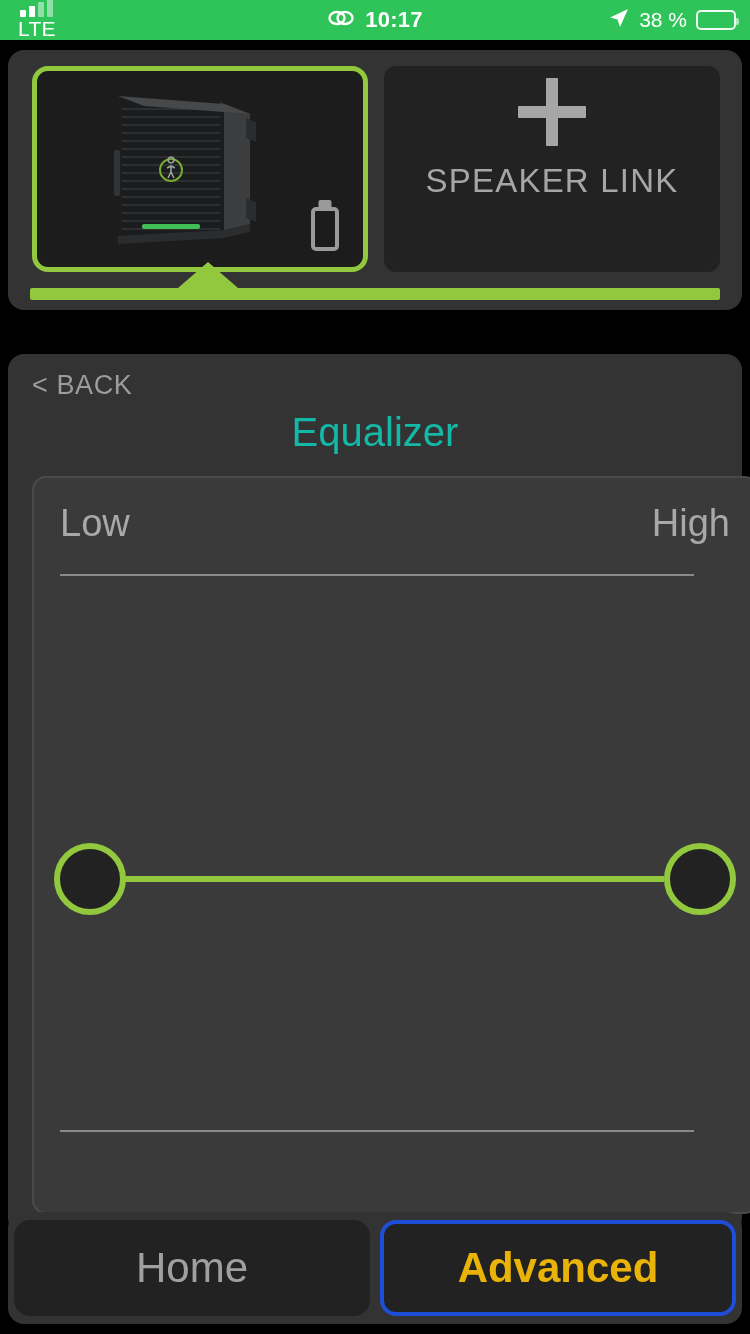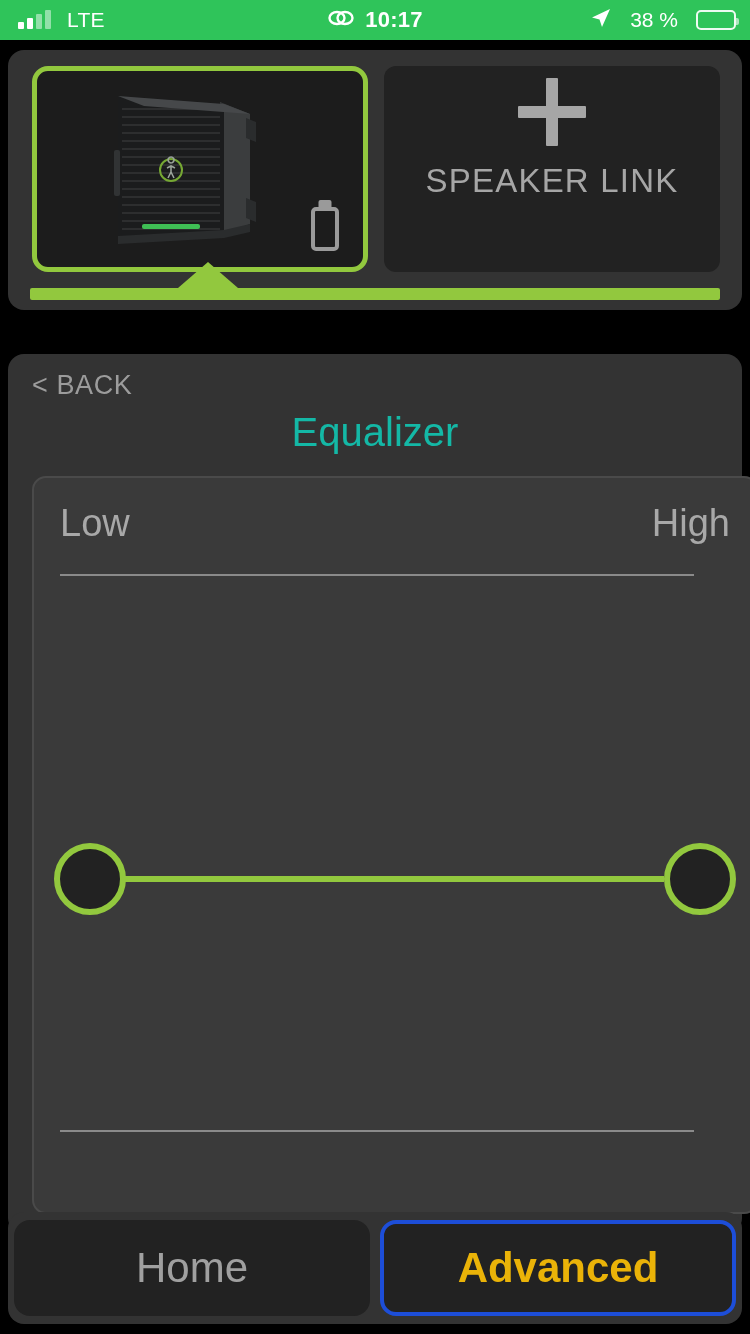--- a/index.html
+++ b/index.html
@@ -26,21 +26,21 @@
     width: 750px; height: 40px;
     background: #2fc45a;
     display: flex;
     align-items: center;
     color: #ffffff;
   }
   .sb-left {
     display: flex;
     align-items: center;
     padding-left: 18px;
-    gap: 16px;
+    flex-direction: column;
   }
   .signal-bars {
     display: flex;
     align-items: flex-end;
     gap: 3px;
     height: 18px;
   }
   .signal-bars i { display: block; width: 6px; background: #ffffff; border-radius: 1px; }
   .signal-bars i.b1 { height: 7px; }
   .signal-bars i.b2 { height: 11px; }
@@ -57,21 +57,21 @@
     gap: 10px;
   }
   .link-icon { display: block; }
   .clock { font-size: 22px; font-weight: 700; letter-spacing: 0.2px; }
 
   .sb-right {
     position: absolute;
     right: 14px;
     display: flex;
     align-items: center;
-    gap: 18px;
+    gap: 9px;
   }
   .loc-icon { display: block; }
   .batt-pct { font-size: 21px; font-weight: 500; }
   .batt-shell {
     position: relative;
     width: 40px; height: 20px;
     border: 2px solid rgba(255,255,255,0.92);
     border-radius: 5px;
     padding: 2px;
   }

